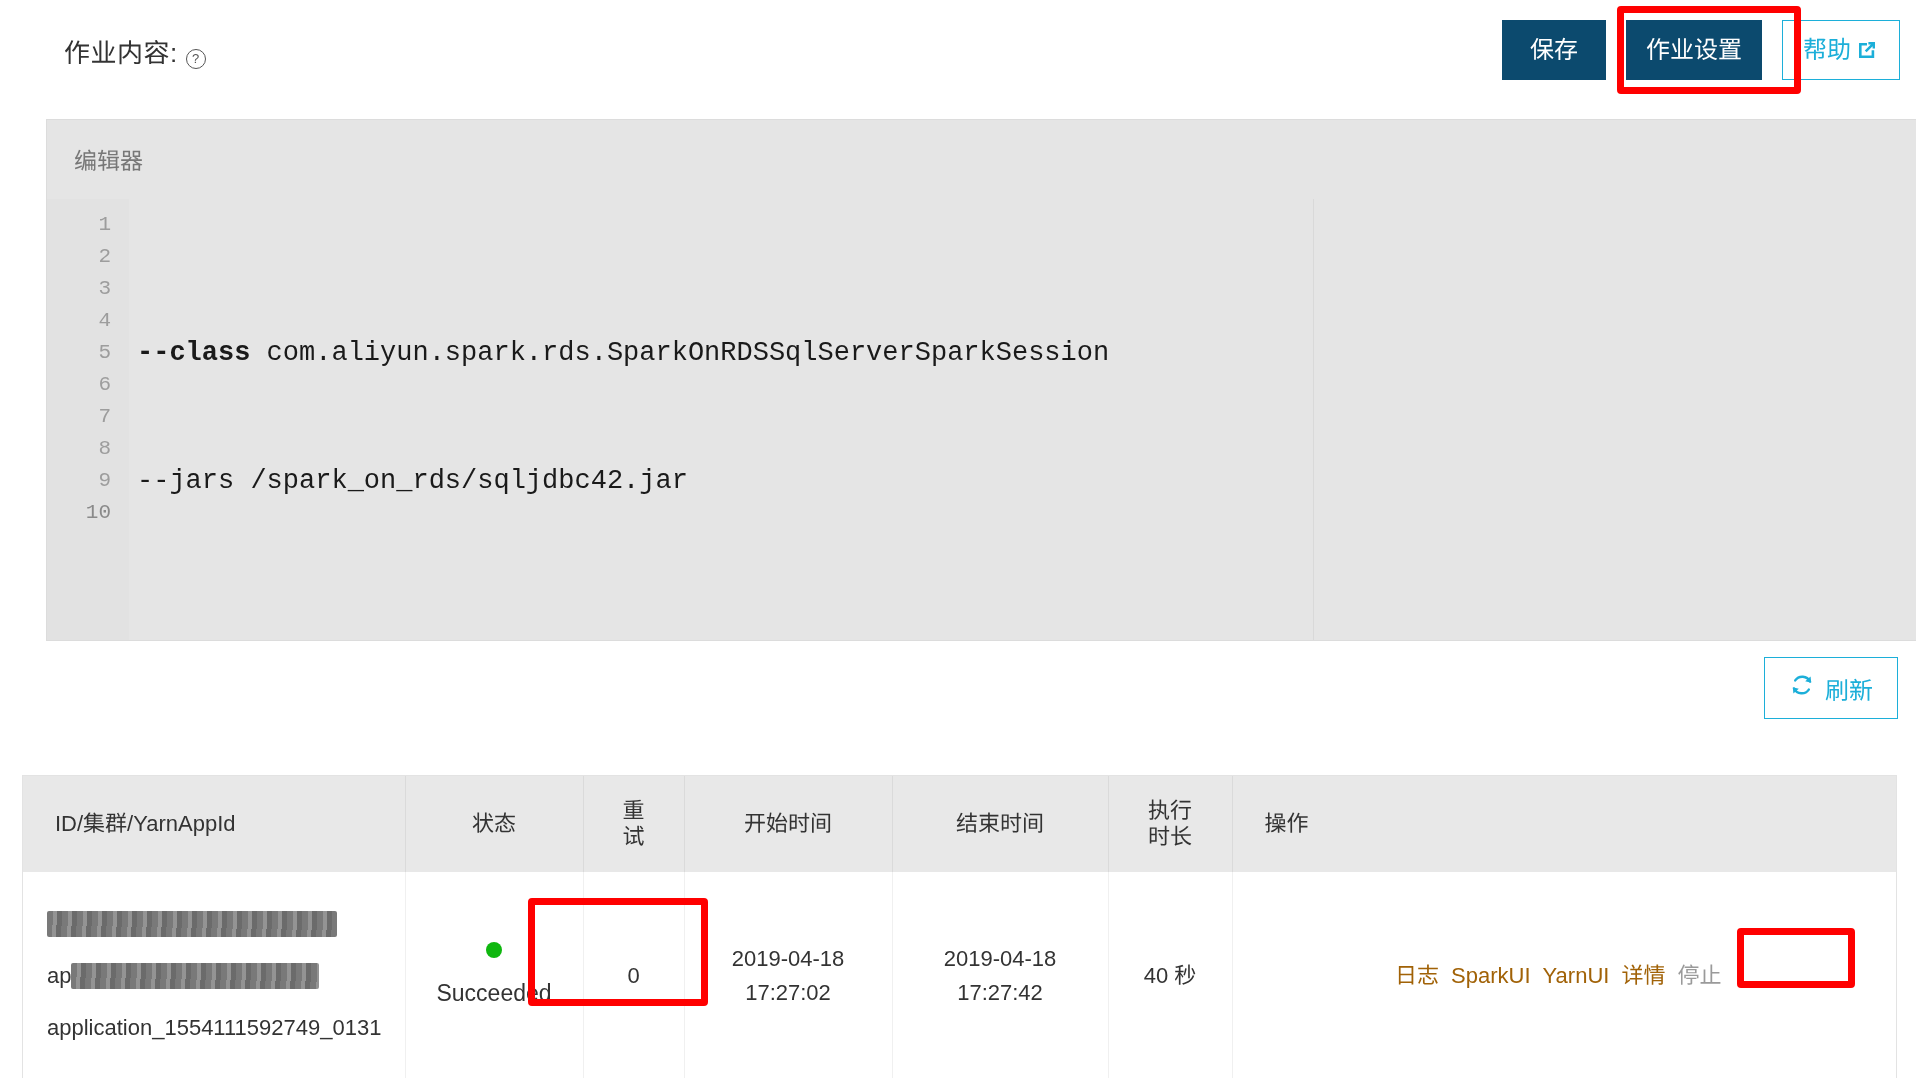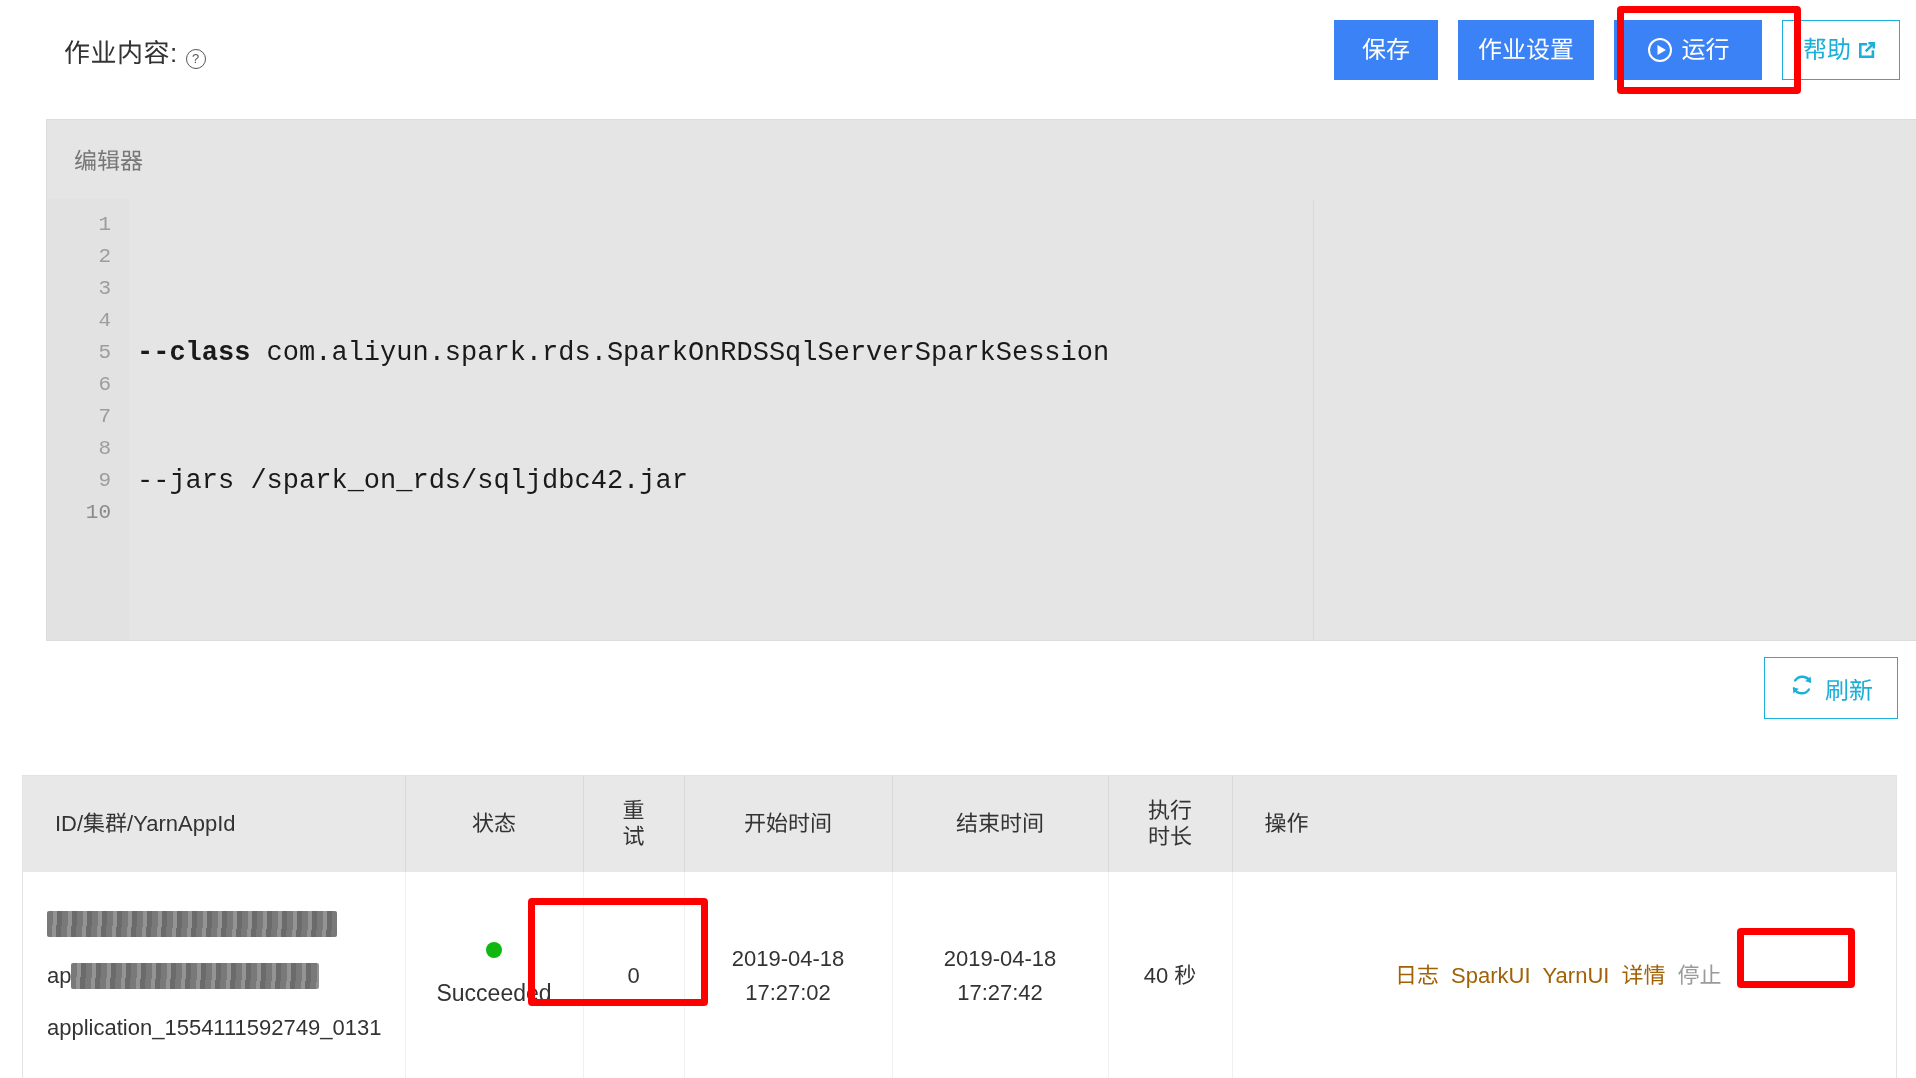--- a/index.html
+++ b/index.html
@@ -39,21 +39,21 @@
   }
   .btn {
     height: 60px; min-width: 104px;
     display: flex; align-items: center; justify-content: center;
     font-size: 24px; line-height: 1;
     cursor: pointer; user-select: none;
     padding: 0 20px;
     border: none;
     font-family: "Liberation Sans", sans-serif;
   }
-  .btn-primary { background: #3b82f6; color: #ffffff; }
+  .btn-primary { background: #0c4a6e; color: #ffffff; }
   .btn-ghost {
     background: #ffffff; color: #1CAFD9;
     border: 1.5px solid #1CAFD9;
     gap: 2px;
   }
   .btn .play-ico { margin-right: 9px; display:inline-flex; align-items:center; }
   .ext-ico { margin-left: 2px; display:inline-flex; align-items:center; }
 
   
   .redbox {
@@ -175,29 +175,20 @@
 
     <div class="btn-group">
       <button class="btn btn-primary">
         <span>保存</span>
       </button>
 
       <button class="btn btn-primary">
         <span>作业设置</span>
       </button>
 
-      <button class="btn btn-primary" style="min-width:148px;">
-        <span class="play-ico">
-          <svg width="26" height="26" viewBox="0 0 26 26" aria-hidden="true">
-            <circle cx="13" cy="13" r="11" fill="none" stroke="#ffffff" stroke-width="2"></circle>
-            <polygon points="10.5,8 19,13 10.5,18" fill="#ffffff"></polygon>
-          </svg>
-        </span>
-        <span>运行</span>
-      </button>
 
       <button class="btn btn-ghost">
         <span>帮助</span>
         <span class="ext-ico">
           <svg width="24" height="24" viewBox="0 0 24 24" aria-hidden="true">
             <path d="M4 5 h8 v2.6 H6.6 v10 h10 V12.2 h2.6 V20 H4 Z" fill="#1CAFD9"></path>
             <path d="M13.4 4 H20 v6.6 h-2.4 V8.2 l-6 6 -1.8 -1.8 6 -6 H13.4 Z" fill="#1CAFD9"></path>
           </svg>
         </span>
       </button>

